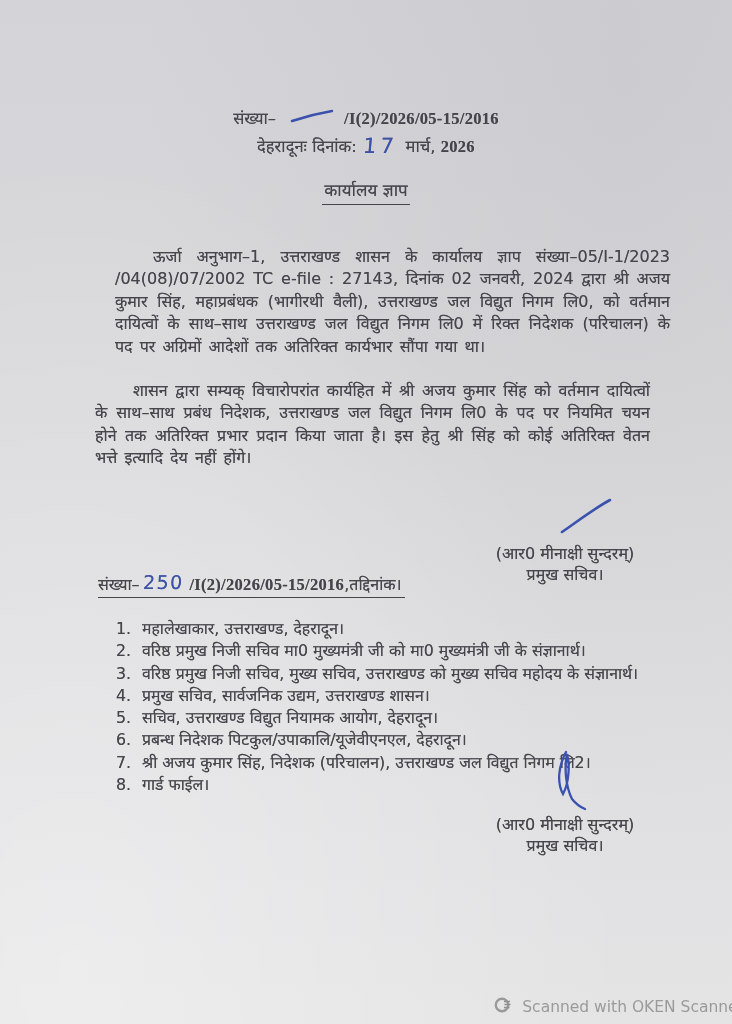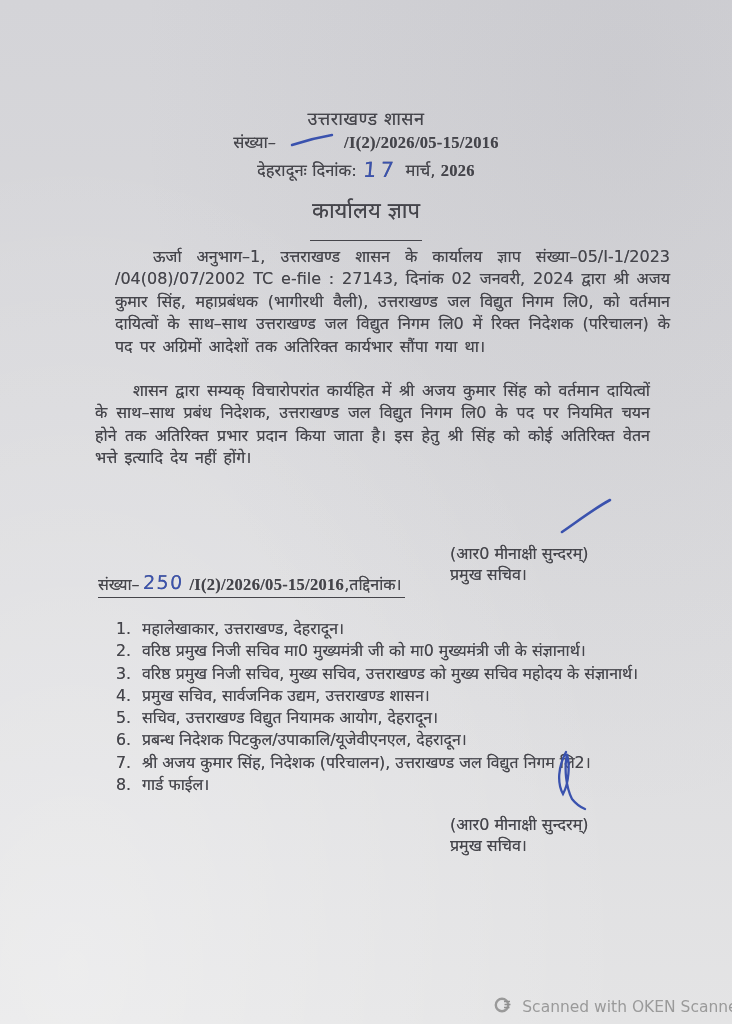--- a/index.html
+++ b/index.html
@@ -17,39 +17,39 @@
   }
   .ink{ text-shadow:0 0 0.5px rgba(70,70,78,0.65); }
 
   
   .header{ position:absolute; top:106px; left:0; right:0; text-align:center; }
   .org{ font-size:18px; letter-spacing:0.5px; }
   .dept{ font-size:17px; margin-top:4px; }
   .refline{ font-size:16.5px; white-space:nowrap; }
   .dateline{ margin-top:2px; font-size:16.5px; white-space:nowrap; }
   .serifnum{ font-family:"Liberation Serif", serif; font-weight:bold; font-size:16.5px; letter-spacing:0.3px; }
-  .doc-title{ display:inline-block; margin-top:13px; font-size:22px;
-              border-bottom:1.6px solid #45454b; padding:0 2px 16px 2px; }
+  .doc-title{ display:inline-block; margin-top:21px; font-size:17px;
+              border-bottom:1.6px solid #45454b; padding:0 2px 3px 2px; }
 
   
   .hw{ color:#3a52ae; font-family:"DejaVu Sans", sans-serif; }
   .hw-17{ display:inline-block; font-size:21px; letter-spacing:4px; transform:skewX(-5deg);
           margin:0 8px 0 6px; position:relative; top:1px; }
   .hw-250{ display:inline-block; font-size:19px; letter-spacing:1.5px; transform:skewX(-3deg);
            margin:0 6px 0 3px; position:relative; top:-1px; }
   .hw-dash{ display:inline-block; vertical-align:middle; margin:0 10px 4px 14px; }
 
   
   .para{ position:absolute; left:95px; width:555px; font-size:16px; line-height:22.4px;
          text-align:justify; text-indent:38px; word-spacing:2px; }
   #para1{ top:246px;margin-left:20px; }
   #para2{ top:380px; }
 
   
-  .sig{ position:absolute; width:230px; text-align:left; font-size:16px; line-height:21px; }
+  .sig{ position:absolute; width:230px; text-align:center; font-size:16px; line-height:21px; }
   #sig1{ top:497px; left:450px; }
   #sig2{ top:749px; left:450px; }
   .sig .mark{ display:block; }
   .sig .name{ white-space:nowrap; }
   #sig1 .name{ margin-top:3px; }
   #sig2 .name{ margin-top:-2px; }
 
   
   .ref2{ position:absolute; top:572px; left:98px; font-size:16px; }
   .ref2 .uline{ display:inline-block; border-bottom:1.6px solid #45454b; padding:0 3px 2px 0; }
@@ -63,21 +63,20 @@
   .footer{ position:absolute; bottom:5px; right:-12px; display:flex; align-items:center;
            gap:9px; color:#9a9a9a; }
   .footer .label{ font-size:15.5px; font-family:"DejaVu Sans", sans-serif; white-space:nowrap; }
 </style>
 </head>
 <body>
 
 <div class="page">
 
   <div class="header">
-    <div class="org ink">उत्तराखण्ड शासन</div>
 
     <div class="refline ink">
       <span>संख्या–</span><span class="hw-dash"><svg width="44" height="14" viewBox="0 0 44 14">
             <path d="M2 12 C 14 8, 30 4, 42 2" fill="none" stroke="#3a52ae" stroke-width="2.4" stroke-linecap="round"></path>
           </svg></span><span class="serifnum">/I(2)/2026/05-15/2016</span>
     </div>
 
     <div class="dateline ink">
       <span>देहरादूनः दिनांक:</span><span class="hw hw-17">17</span><span>मार्च,</span>
       <span class="serifnum">2026</span>

